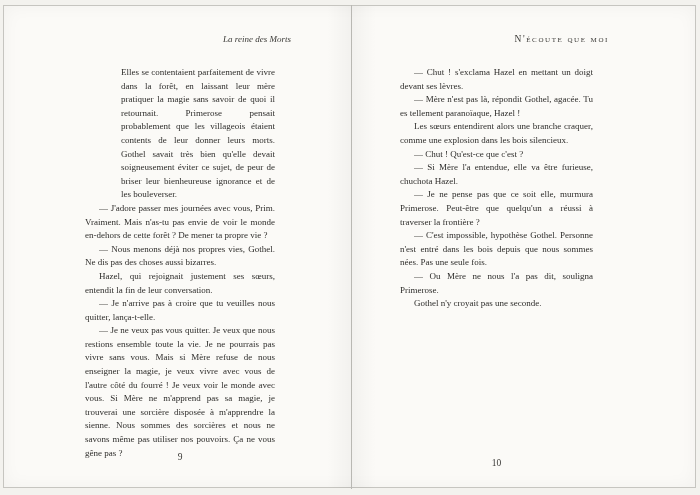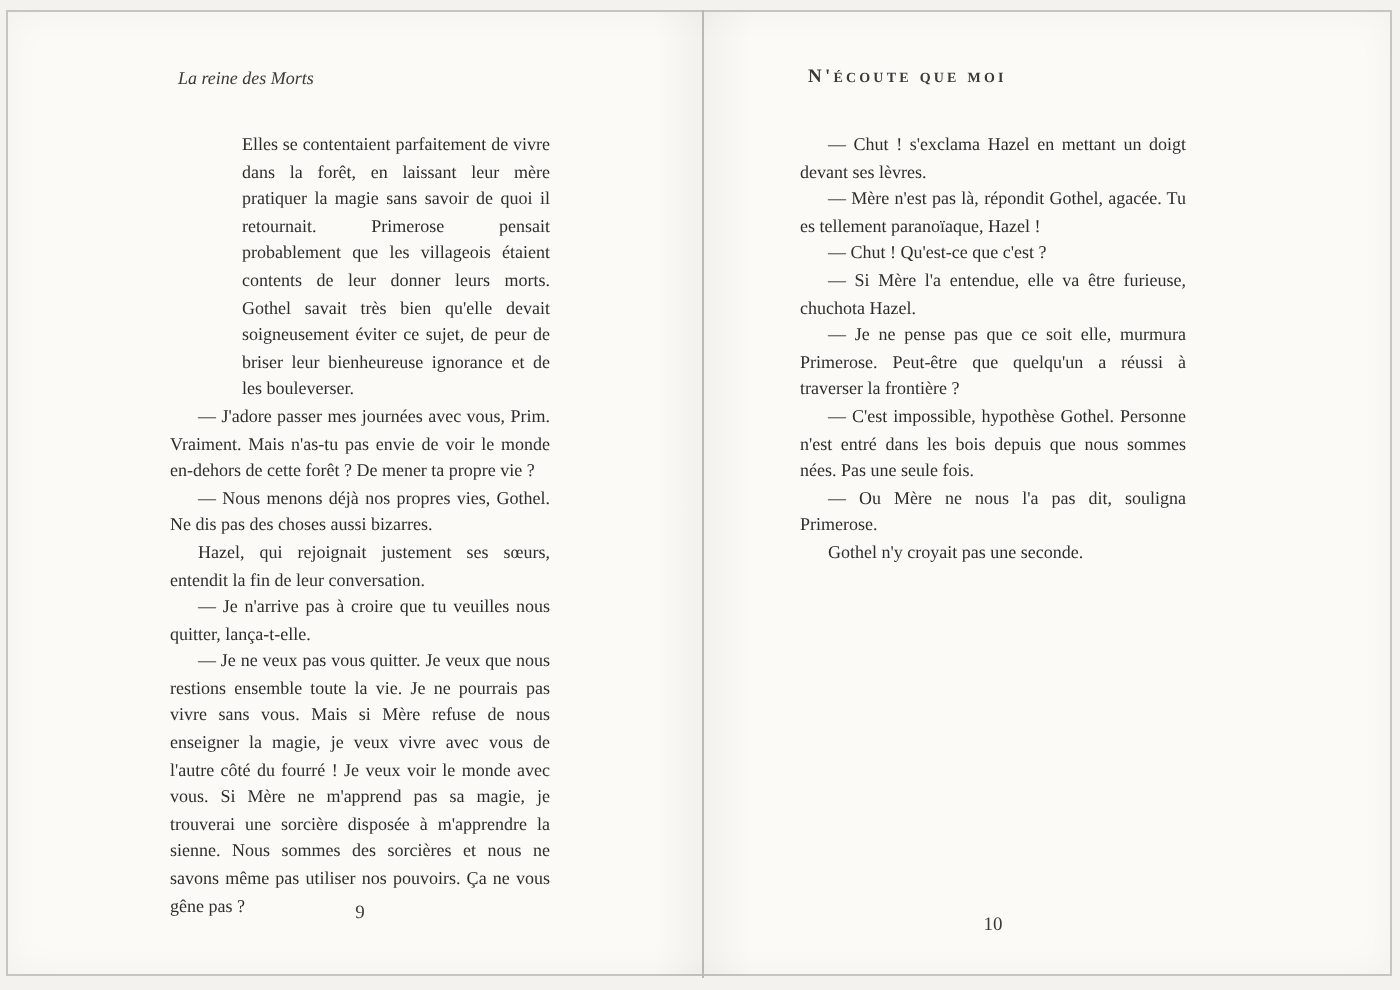--- a/index.html
+++ b/index.html
@@ -35,26 +35,26 @@
   }
   .page { position:absolute; top:0; height:495px; width:350px; }
   .page.left  { left:0; }
   .page.right { left:350px; }
 
   .text-col { position:relative; height:100%; }
   .left  .text-col { margin-left:85px; width:190px; }
   .right .text-col { margin-left:50px; width:193px; }
 
   .running-header {
-    position:absolute; top:34px; left:4px; width:100%;
-    text-align:left; font-size:9px; color:#3b3a37;
+    position:absolute; top:34px; left:16px; width:100%;
+    text-align:right; font-size:9px; color:#3b3a37;
     white-space:nowrap;
   }
   .left  .running-header { font-style:italic; }
-  .right .running-header { font-variant:small-caps; letter-spacing:1.6px; font-size:9.5px;font-weight:bold; }
+  .right .running-header { font-variant:small-caps; letter-spacing:1.6px; font-size:9.5px; }
 
   .page-text {
     position:absolute; top:66px; left:0; width:100%;
     font-size:9px; line-height:13.6px;
   }
   .para { text-align:justify; text-indent:14px; }
   .first-flush .para:first-child { text-indent:0;margin-left:36px; }
 
   .page-number {
     position:absolute; left:0; width:100%; text-align:center;
@@ -86,20 +86,21 @@
       <div class="page-number">9</div>
     </div>
   </div>
 
   <div class="page right">
     <div class="text-col">
       <div class="running-header">N'écoute que moi</div>
       <div class="page-text">
           <p class="para">— Chut ! s'exclama Hazel en mettant un doigt devant ses lèvres.</p>
           <p class="para">— Mère n'est pas là, répondit Gothel, agacée. Tu es tellement paranoïaque, Hazel !</p>
+          <p class="para">Les sœurs entendirent alors une branche craquer, comme une explosion dans les bois silencieux.</p>
           <p class="para">— Chut ! Qu'est-ce que c'est ?</p>
           <p class="para">— Si Mère l'a entendue, elle va être furieuse, chuchota Hazel.</p>
           <p class="para">— Je ne pense pas que ce soit elle, murmura Primerose. Peut-être que quelqu'un a réussi à traverser la frontière ?</p>
           <p class="para">— C'est impossible, hypothèse Gothel. Personne n'est entré dans les bois depuis que nous sommes nées. Pas une seule fois.</p>
           <p class="para">— Ou Mère ne nous l'a pas dit, souligna Primerose.</p>
           <p class="para">Gothel n'y croyait pas une seconde.</p>
         </div>
       <div class="page-number">10</div>
     </div>
   </div>

